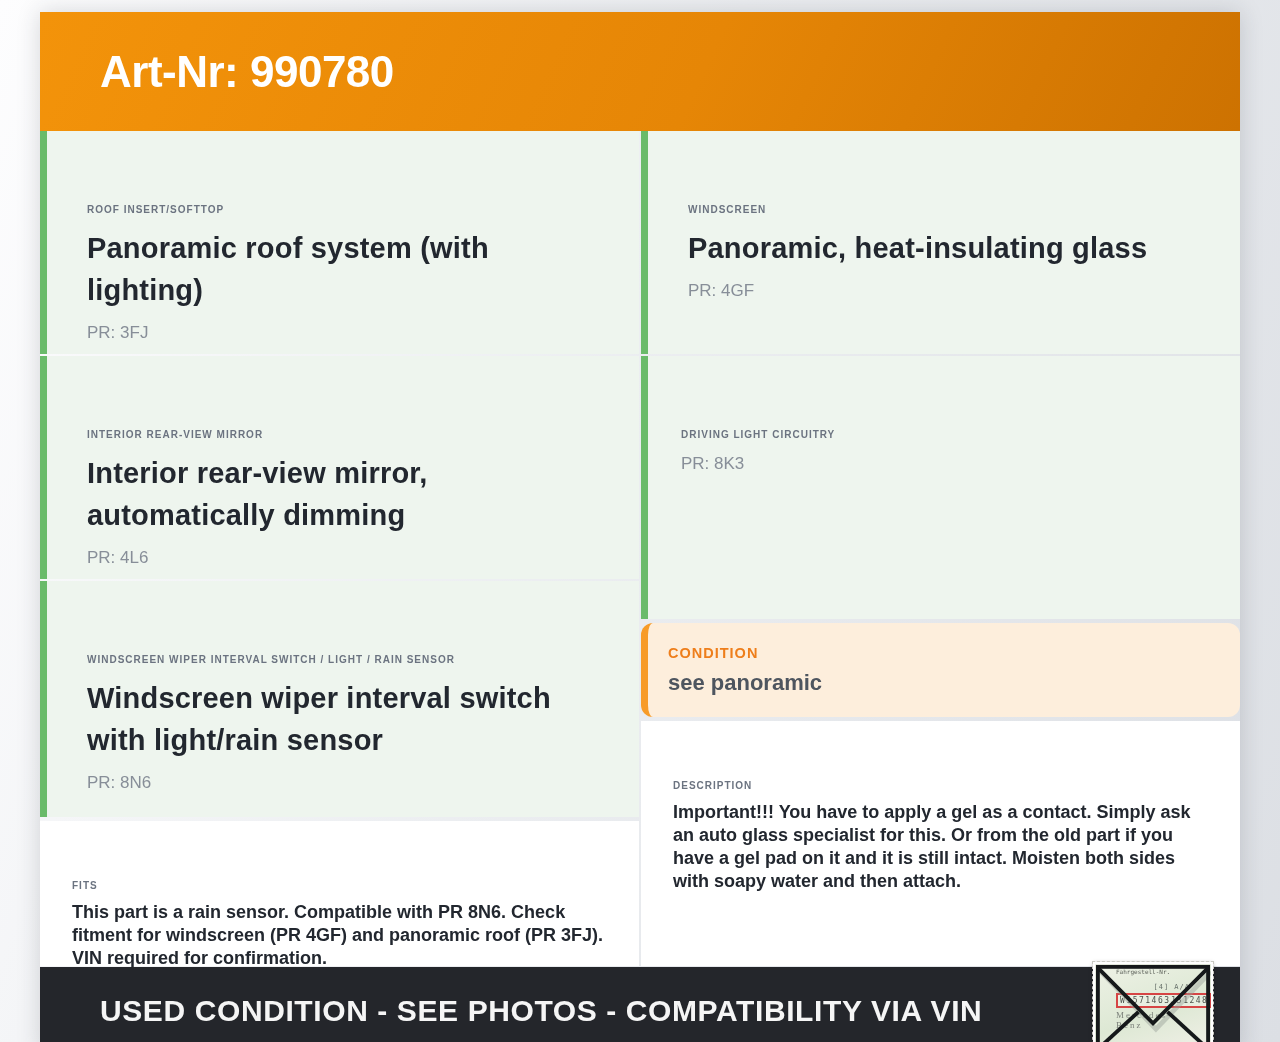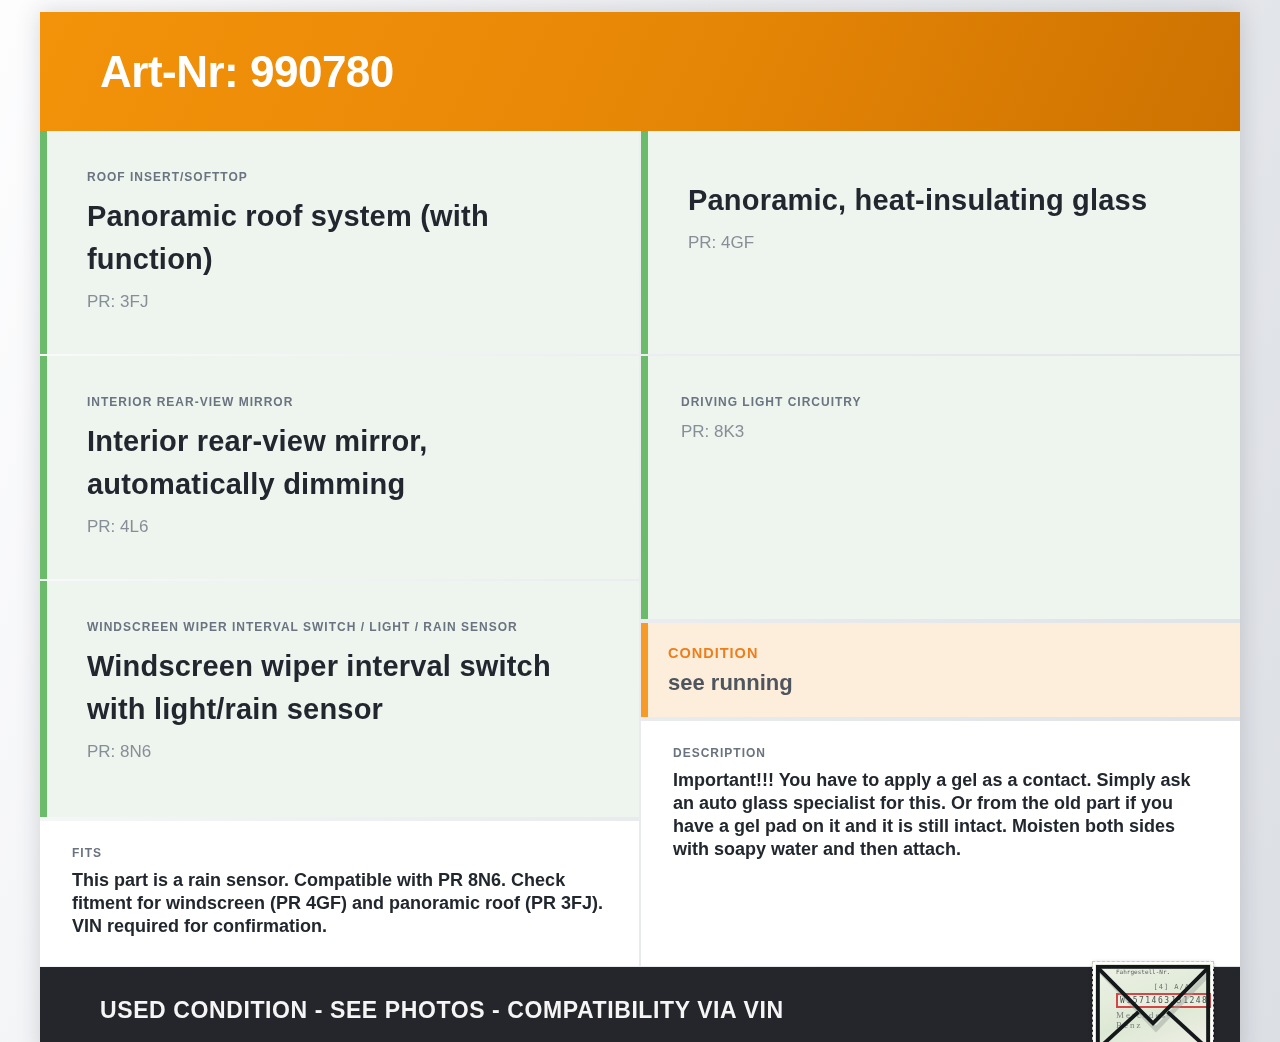--- a/index.html
+++ b/index.html
@@ -42,45 +42,47 @@
   .h223 { height: 223px; }
   .h236 { height: 236px; }
   .h263 { height: 263px; padding-left: 33px; }
   .h145 { height: 145px; }
   .h94  { height: 94px; }
   .h245 { height: 245px; }
   .mb2 { margin-bottom: 2px; }
   .mb4 { margin-bottom: 4px; }
   .card-label, .white-label {
     color: var(--label_color);
-    font-size: 12px;
+    font-size: 10px;
     font-weight: 700;
     letter-spacing: 1px;
     line-height: 1.35;
     text-transform: uppercase;
+    margin-top: 34px;
   }
   .card-title {
     margin-top: 10px;
     color: var(--title_color);
     font-size: 29px;
     font-weight: 700;
     line-height: 1.46;
     letter-spacing: 0.2px;
   }
   .card-pr {
     margin-top: 12px;
     color: var(--muted_color);
     font-size: 17px;
     font-weight: 400;
   }
   
   .condition {
     background: var(--condition_bg);
     border-left: 7px solid var(--condition_border);
     padding: 22px 20px 0 20px;
+    border-radius: 12px;
   }
   .condition-label {
     color: var(--accent_orange);
     font-size: 14.5px;
     font-weight: 700;
     letter-spacing: 1px;
   }
   .condition-value {
     margin-top: 9px;
     color: #4e555f;
@@ -102,21 +104,21 @@
   
   .footer {
     height: 87px;
     background: var(--footer_bg);
     display: flex; align-items: center;
     padding-left: 60px;
     flex: 0 0 auto;
   }
   .footer-text {
     color: #f5f5f5;
-    font-size: 23px;
+    font-size: 30px;
     font-weight: 700;
     letter-spacing: 0.6px;
   }
   
   .stamp {
     position: absolute;
     left: 1053px; top: 950px;
     width: 120px; height: 92px;
     background: #f7f5ef;
     border: 2px solid #ffffff;
@@ -156,51 +158,52 @@
 
   <header class="header">
     <h1>Art-Nr: 990780</h1>
   </header>
 
   <div class="grid">
 
     <div class="col">
       <div class="box card h223 mb2">
         <div class="card-label">ROOF INSERT/SOFTTOP</div>
-        <div class="card-title">Panoramic roof system (with function)</div>
+        <div class="card-title">Panoramic roof system (with lighting)</div>
         <div class="card-pr">PR: 3FJ</div>
       </div>
       <div class="box card h223 mb2">
         <div class="card-label">INTERIOR REAR-VIEW MIRROR</div>
         <div class="card-title">Interior rear-view mirror, automatically dimming</div>
         <div class="card-pr">PR: 4L6</div>
       </div>
       <div class="box card h236 mb4">
         <div class="card-label">WINDSCREEN WIPER INTERVAL SWITCH / LIGHT / RAIN SENSOR</div>
         <div class="card-title">Windscreen wiper interval switch with light/rain sensor</div>
         <div class="card-pr">PR: 8N6</div>
       </div>
       <div class="box white-box h145">
         <div class="white-label">FITS</div>
         <div class="white-text">This part is a rain sensor. Compatible with PR 8N6. Check fitment for windscreen (PR 4GF) and panoramic roof (PR 3FJ). VIN required for confirmation.</div>
       </div>
     </div>
 
     <div class="col">
       <div class="box card h223 mb2">
+        <div class="card-label">WINDSCREEN</div>
         <div class="card-title">Panoramic, heat-insulating glass</div>
         <div class="card-pr">PR: 4GF</div>
       </div>
       <div class="box card h263 mb4">
         <div class="card-label">DRIVING LIGHT CIRCUITRY</div>
         <div class="card-pr">PR: 8K3</div>
       </div>
       <div class="box condition h94 mb4">
         <div class="condition-label">CONDITION</div>
-        <div class="condition-value">see running</div>
+        <div class="condition-value">see panoramic</div>
       </div>
       <div class="box white-box h245">
         <div class="white-label">DESCRIPTION</div>
         <div class="white-text">Important!!! You have to apply a gel as a contact. Simply ask an auto glass specialist for this. Or from the old part if you have a gel pad on it and it is still intact. Moisten both sides with soapy water and then attach.</div>
       </div>
     </div>
 
   </div>
 
   <footer class="footer">

